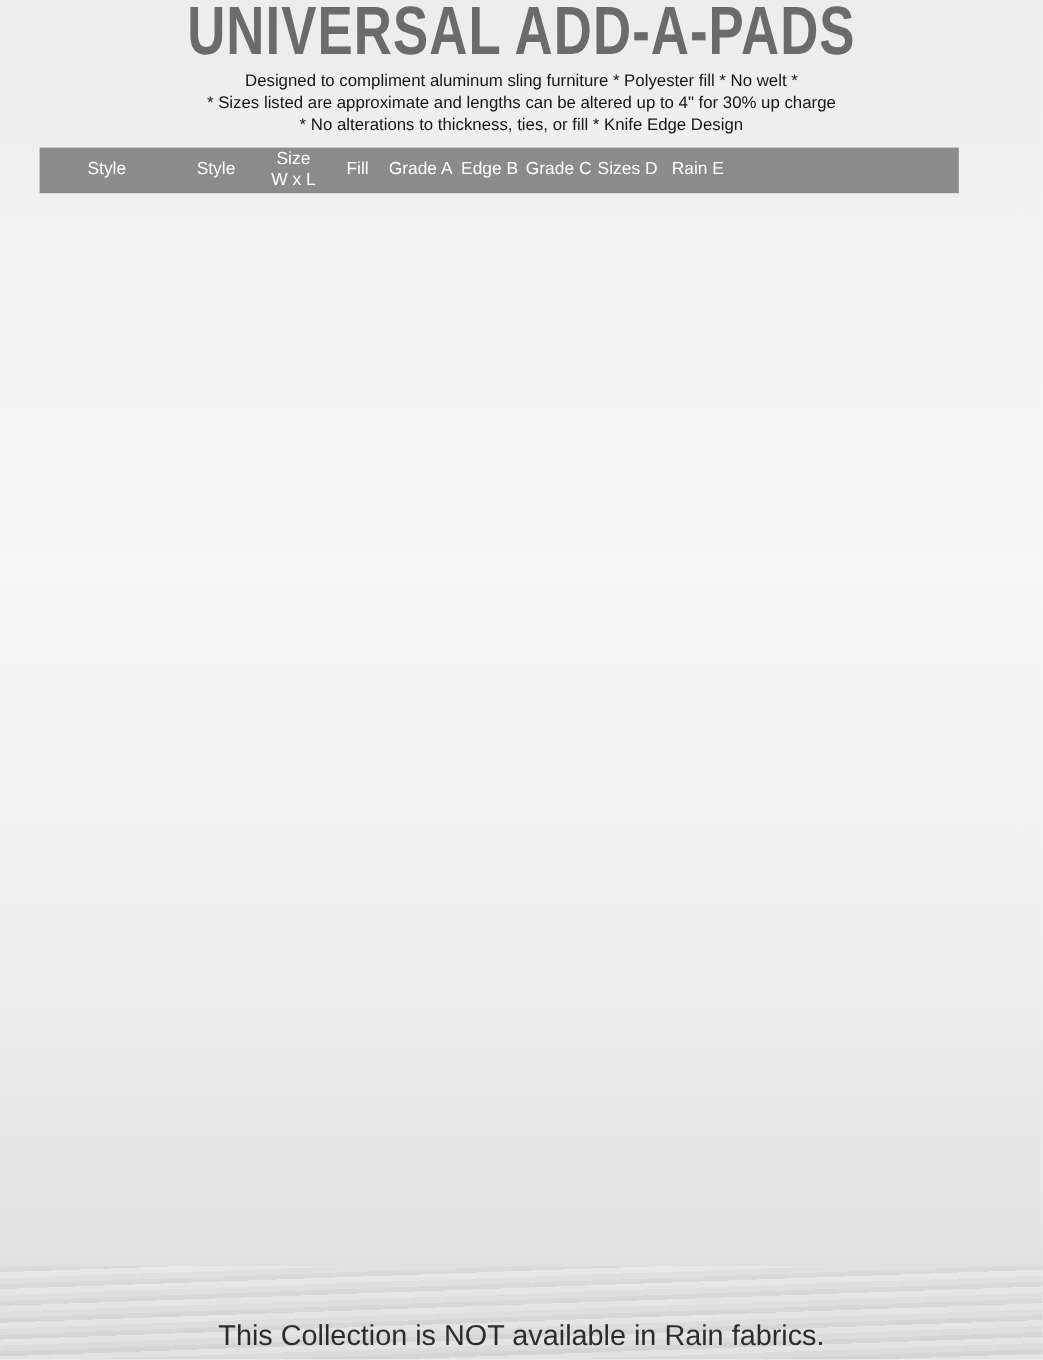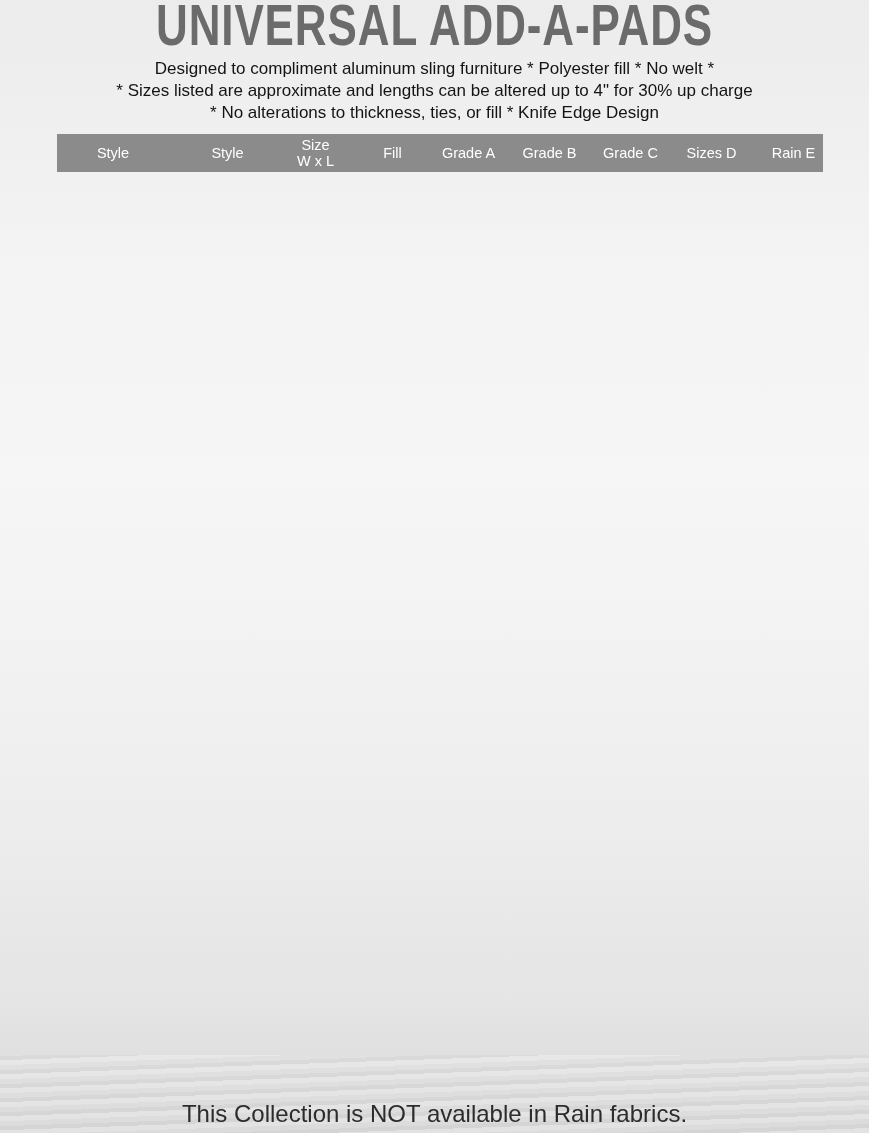--- a/index.html
+++ b/index.html
@@ -12,27 +12,27 @@
   body::before{
     content:"";position:absolute;left:0;top:1055px;width:869px;height:78px;z-index:0;
     background:repeating-linear-gradient(-2deg,rgba(255,255,255,.45) 0 5px,rgba(175,175,175,.22) 5px 9px,rgba(230,230,230,.3) 9px 14px);
     opacity:.55;
   }
   .header-block{text-align:center;position:relative;z-index:1;}
   .title{
     margin:0 0 6px 0;font-size:50px;line-height:52px;font-weight:700;color:#6b6b6b;
     letter-spacing:1px;transform:scale(.88,1.14);transform-origin:50% 60%;
   }
-  .sub{margin:0;font-size:17px;line-height:1.3;color:#141414;}
+  .sub{margin:0;font-size:14px;line-height:1.3;color:#141414;}
   .sub strong{font-weight:400;}
 
   
   .thead{
-    display:flex;width:766px;margin:10px 0 3px 57px;height:38px;
-    background:#8b8b8b;color:#ffffff;font-size:14.5px;position:relative;z-index:1;justify-content:space-between;
+    display:flex;width:766px;margin:10px 0 3px 33px;height:38px;
+    background:#8b8b8b;color:#ffffff;font-size:14.5px;position:relative;z-index:1;
   }
   .hc{display:flex;flex-direction:column;justify-content:center;text-align:center;line-height:1.15;box-sizing:border-box;}
   .c0{width:112px}.c1{width:70px}.c2{width:186px}.c3{width:59px}.c4{width:48px}
   .c5{width:57px}.c6{width:58px}.c7{width:57px}.c8{width:58px}.c9{width:59px}
 
   table.products{
     border-collapse:collapse;table-layout:fixed;width:766px;margin-left:57px;
     position:relative;z-index:1;background:#fdfdfd;
   }
 
@@ -64,21 +64,21 @@
         <span>Size</span>
         <span>W x L</span>
       </div>
     <div class="hc c4">
         <span>Fill</span>
       </div>
     <div class="hc c5">
         <span>Grade A</span>
       </div>
     <div class="hc c6">
-        <span>Grade B</span>
+        <span>Edge B</span>
       </div>
     <div class="hc c7">
         <span>Grade C</span>
       </div>
     <div class="hc c8">
         <span>Sizes D</span>
       </div>
     <div class="hc c9">
         <span>Rain E</span>
       </div>

